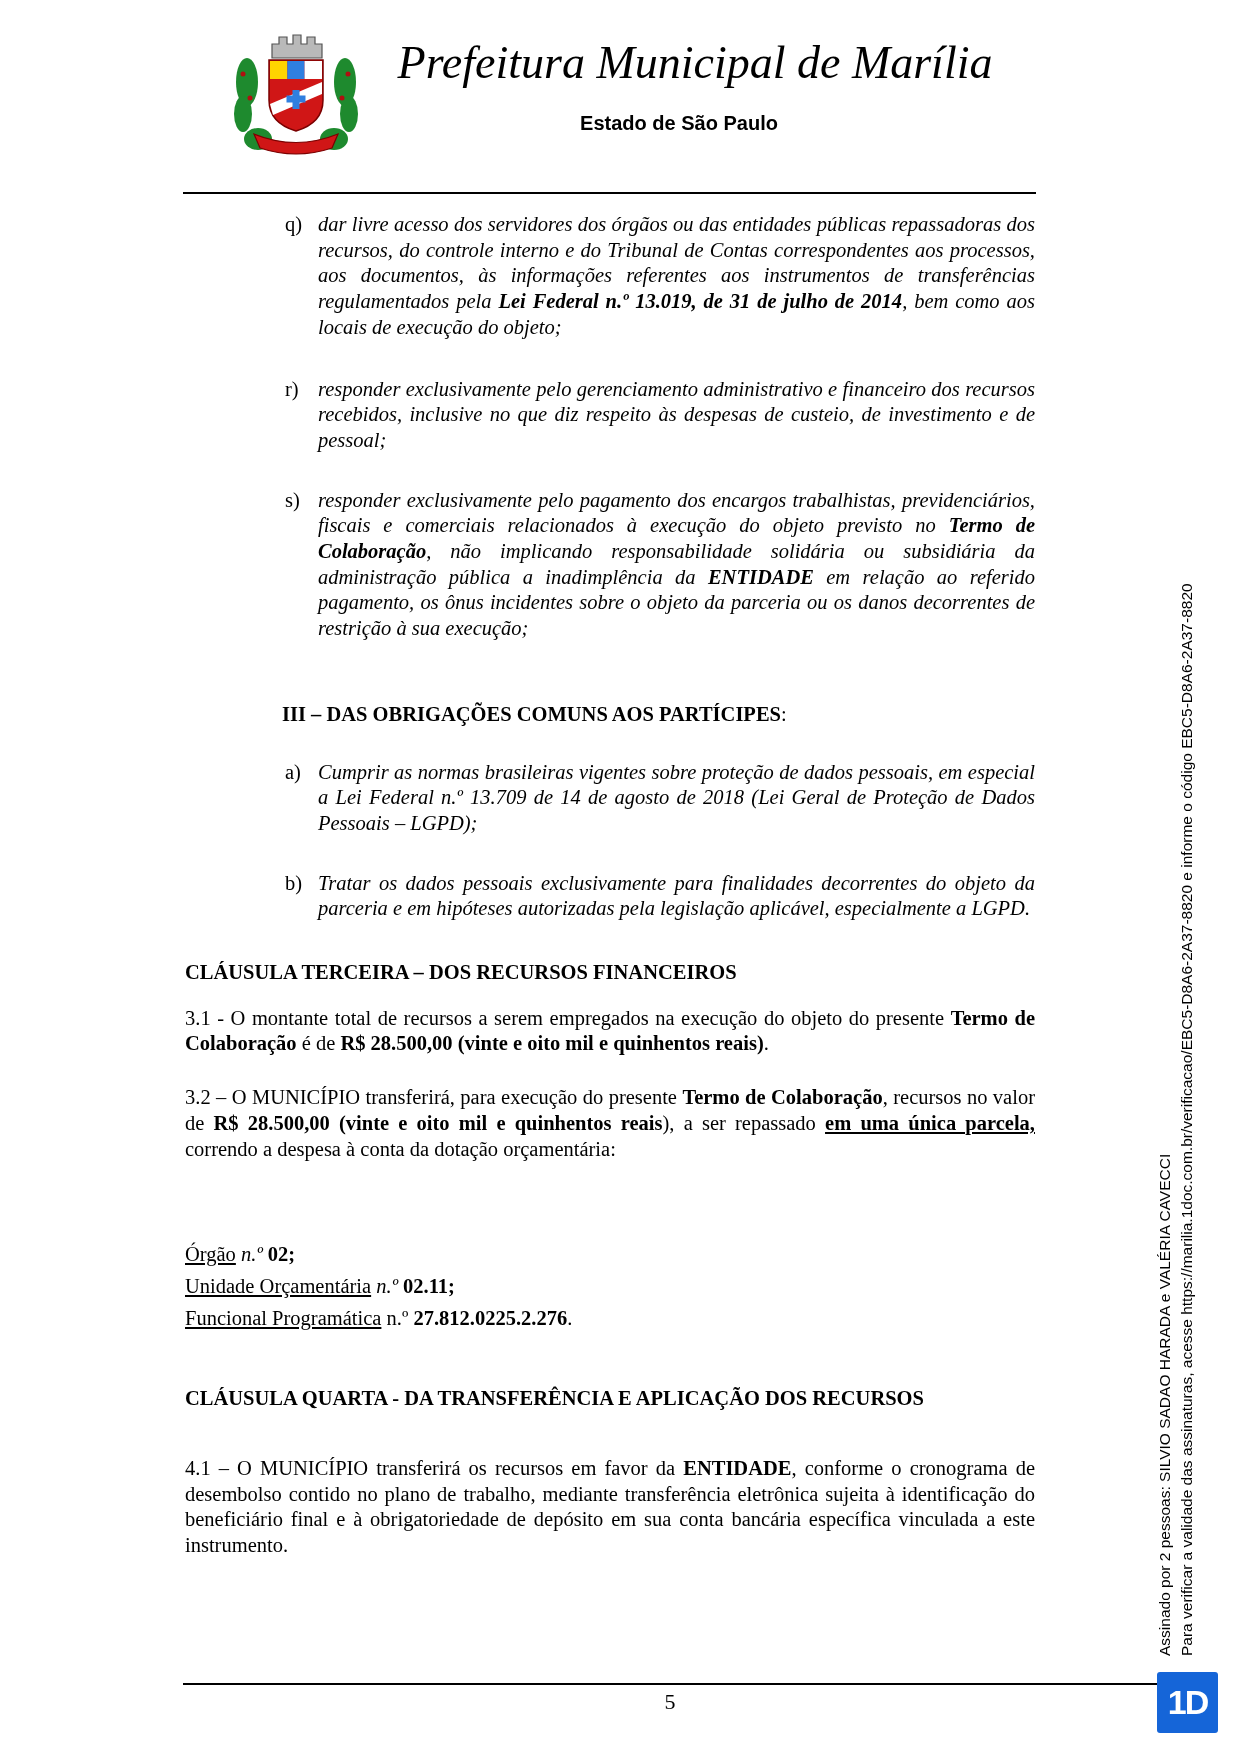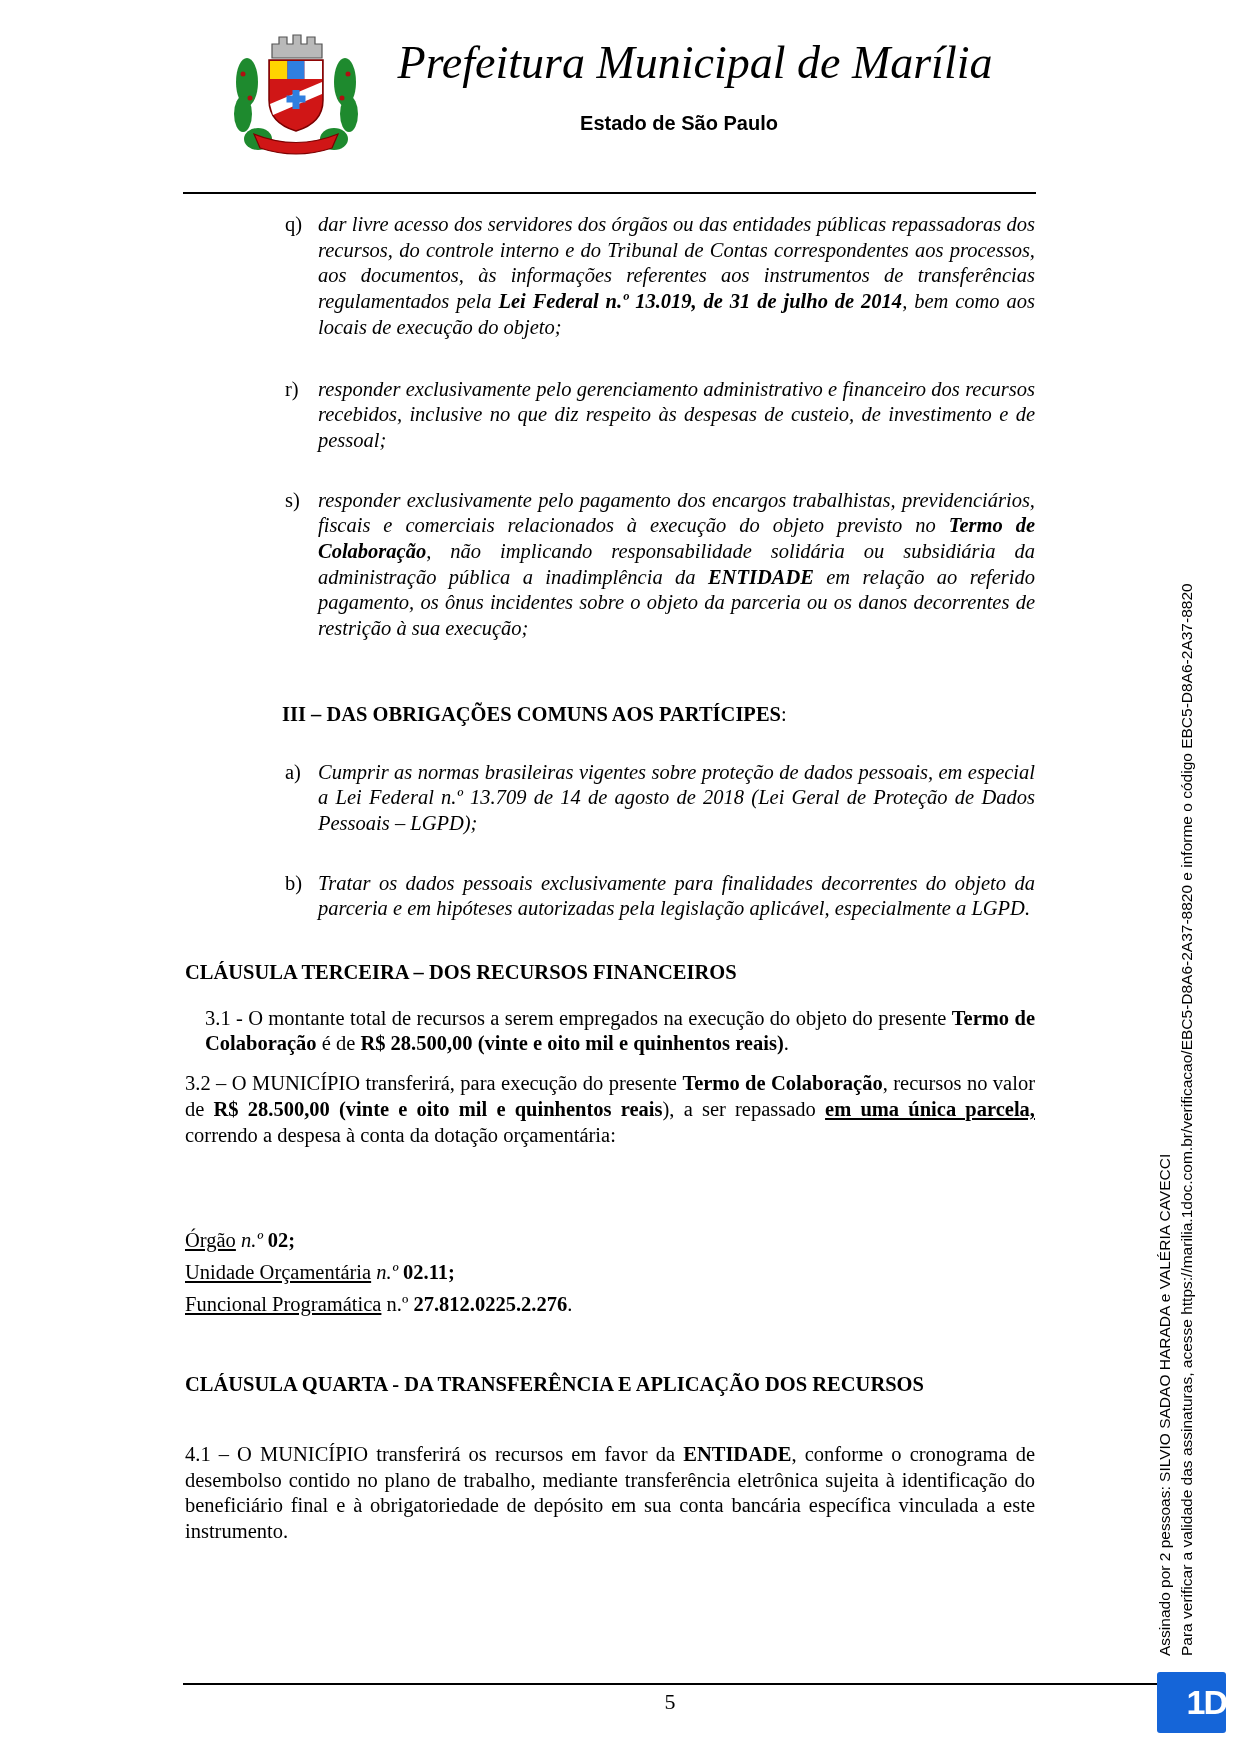--- a/index.html
+++ b/index.html
@@ -36,41 +36,41 @@
   .it{font-style:italic;}
   .heading{font-weight:bold;}
   .h-iii{margin-left:97px;margin-top:60px;}
   .h-col{font-weight:normal;}
   .mt-q{margin-top:12px;}
   .mt-r{margin-top:36px;}
   .mt-s{margin-top:34px;}
   .mt-a{margin-top:32px;}
   .mt-b{margin-top:34px;}
   .mt-h3{margin-top:38px;}
-  .mt-31{margin-top:20px;margin-left:20px;}
-  .mt-32{margin-top:14px;}
+  .mt-31{margin-top:20px;}
+  .mt-32{margin-top:28px;}
   .budget{margin-top:76px;line-height:32px;}
   .mt-h4{margin-top:52px;}
   .mt-41{margin-top:44px;}
   
   .sidebar{
     position:absolute;left:1154px;top:1656px;
     transform:rotate(-90deg);transform-origin:0 0;
     font-family:"Liberation Sans", sans-serif;font-size:15.5px;line-height:22px;
     white-space:nowrap;color:#000;
   }
   
   .footer-rule{left:183px;top:1683px;width:974px;height:2px;}
   .page-number{
     position:absolute;left:183px;top:1689px;width:974px;text-align:center;
     font-size:22px;font-family:"Liberation Serif", serif;
   }
   .onedoc-logo{
-    position:absolute;left:1157px;top:1672px;width:69px;height:61px;
-    border-radius:3px;display:flex;align-items:center;justify-content:flex-end;
+    position:absolute;left:1157px;top:1672px;width:61px;height:61px;
+    border-radius:3px;display:flex;align-items:center;justify-content:center;
   }
   .onedoc-logo span{
     color:#fff;font-family:"Liberation Sans", sans-serif;font-weight:bold;
     font-size:34px;letter-spacing:-2px;
   }
 </style>
 </head>
 <body>
 
 <div class="page">

